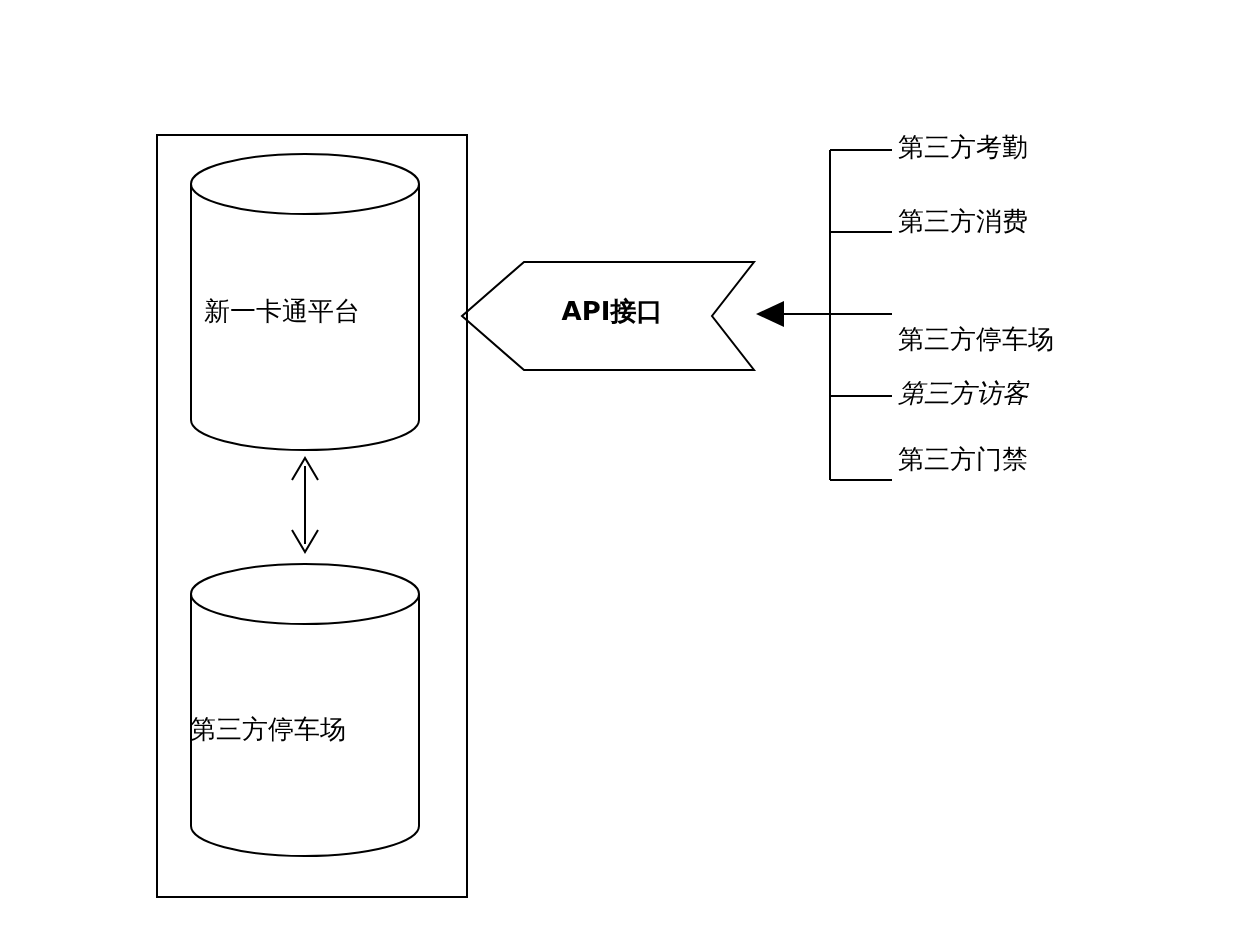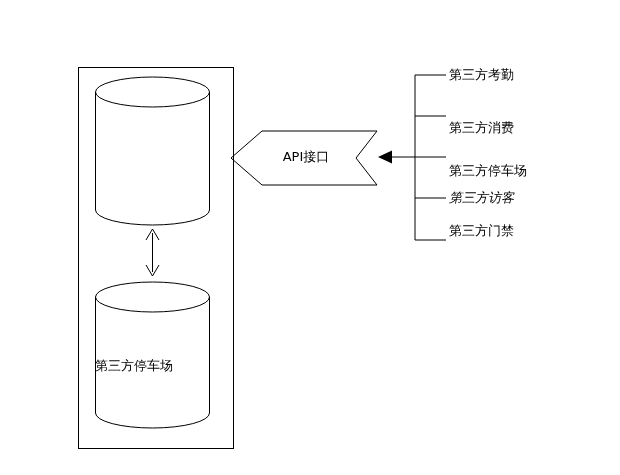--- a/index.html
+++ b/index.html
@@ -67,28 +67,29 @@
     <g>
       <line x1="415" y1="75" x2="415" y2="240" stroke="#000" stroke-width="1"></line>
       <line x1="415" y1="75" x2="446" y2="75" stroke="#000" stroke-width="1"></line>
       <line x1="415" y1="116" x2="446" y2="116" stroke="#000" stroke-width="1"></line>
       <line x1="415" y1="157" x2="446" y2="157" stroke="#000" stroke-width="1"></line>
       <line x1="415" y1="198" x2="446" y2="198" stroke="#000" stroke-width="1"></line>
       <line x1="415" y1="240" x2="446" y2="240" stroke="#000" stroke-width="1"></line>
     </g>
   </svg>
 
+  <div class="label centered" style="left:141px; top:157px;">新一卡通平台</div>
 
   <div class="label centered" style="left:134px; top:366px;">第三方停车场</div>
 
-  <div class="label centered" style="left:306px; top:157px;">API接口</div>
+  <div class="label centered" style="left:306px; top:157px;font-weight:bold;">API接口</div>
 
   <div class="label" style="left:449px; top:67px;">第三方考勤</div>
 
-  <div class="label" style="left:449px; top:120px;">第三方消费</div>
+  <div class="label" style="left:449px; top:104px;">第三方消费</div>
 
   <div class="label" style="left:449px; top:163px;">第三方停车场</div>
 
   <div class="label" style="left:449px; top:190px;font-style:italic;">第三方访客</div>
 
   <div class="label" style="left:449px; top:223px;">第三方门禁</div>
 
 </div>
 
 </body></html>

